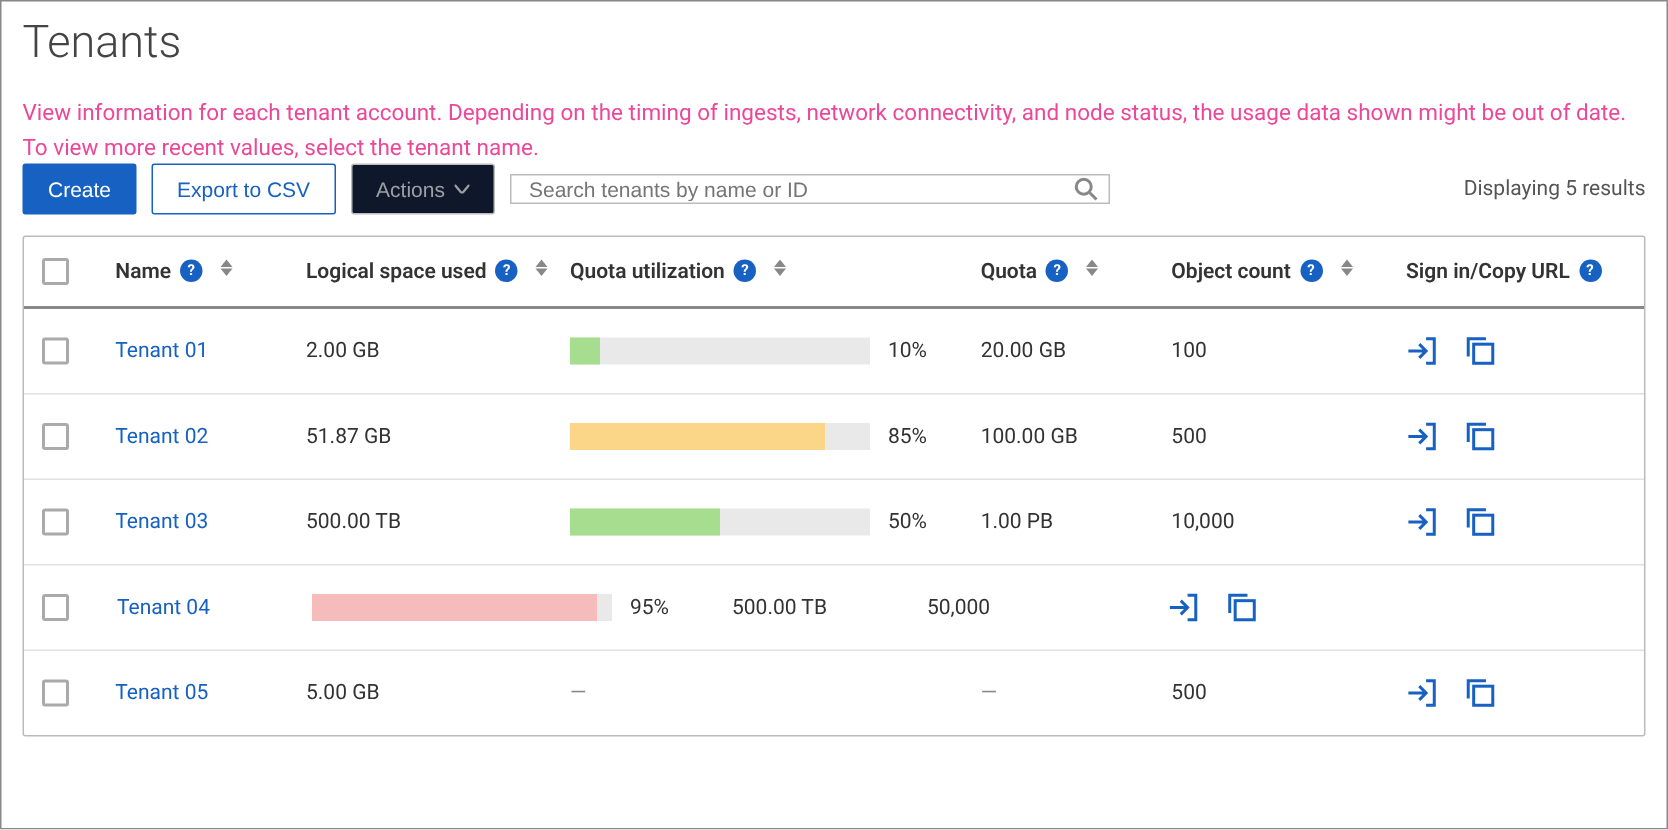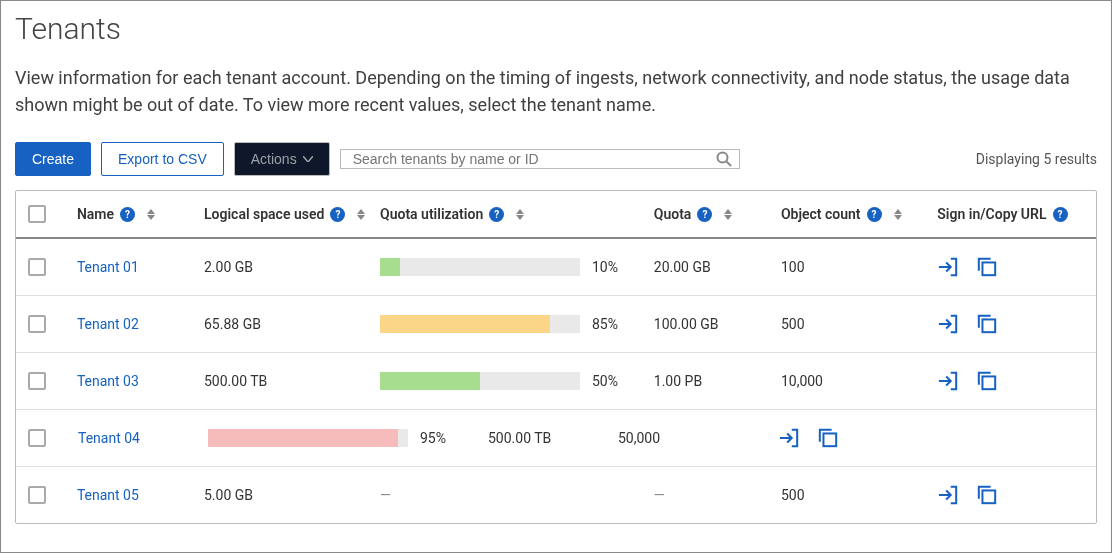--- a/index.html
+++ b/index.html
@@ -15,24 +15,24 @@
     height: 553px;
     padding: 0 14px 14px 14px;
   }
   h1.title {
     font-weight: 300;
     font-size: 30px;
     margin: 10px 0 18px 0;
     color: #444;
   }
   .subtext {
-    font-size: 18px;
-    color: #404040;
+    font-size: 15px;
+    color: #ec4899;
     line-height: 1.5;
-    margin-bottom: 24px;
+    margin-bottom: 0;
   }
   .toolbar {
     display: flex;
     align-items: center;
     gap: 10px;
     margin-bottom: 14px;
   }
   .btn {
     height: 34px;
     padding: 0 16px;
@@ -92,21 +92,21 @@
     display: flex;
     align-items: center;
     padding: 14px 12px;
     border-bottom: 2px solid #888;
     font-weight: 600;
     font-size: 14px;
     color: #333;
   }
   .th, .td {
     display: flex;
-    align-items: center;
+    align-items: flex-start;
     gap: 6px;
   }
   .col-check { width: 50px; }
   .col-name  { width: 130px; }
   .col-space { width: 180px; }
   .col-util  { width: 280px; }
   .col-quota { width: 130px; }
   .col-count { width: 160px; }
   .col-sign  { width: 150px; }
   .row {
@@ -298,21 +298,21 @@
           </div>
         </div>
         <div class="row">
           <div class="td col-check">
             <div class="checkbox"></div>
           </div>
           <div class="td col-name">
             <span class="link">Tenant 02</span>
           </div>
           <div class="td col-space">
-            <span>65.88 GB</span>
+            <span>51.87 GB</span>
           </div>
           <div class="td col-util">
             <div class="bar-wrap">
               <div class="bar">
                 <div class="bar-fill" style="width:85%;background:#fbd588;"></div>
               </div>
               <span class="pct">85%</span>
             </div>
           </div>
           <div class="td col-quota">

